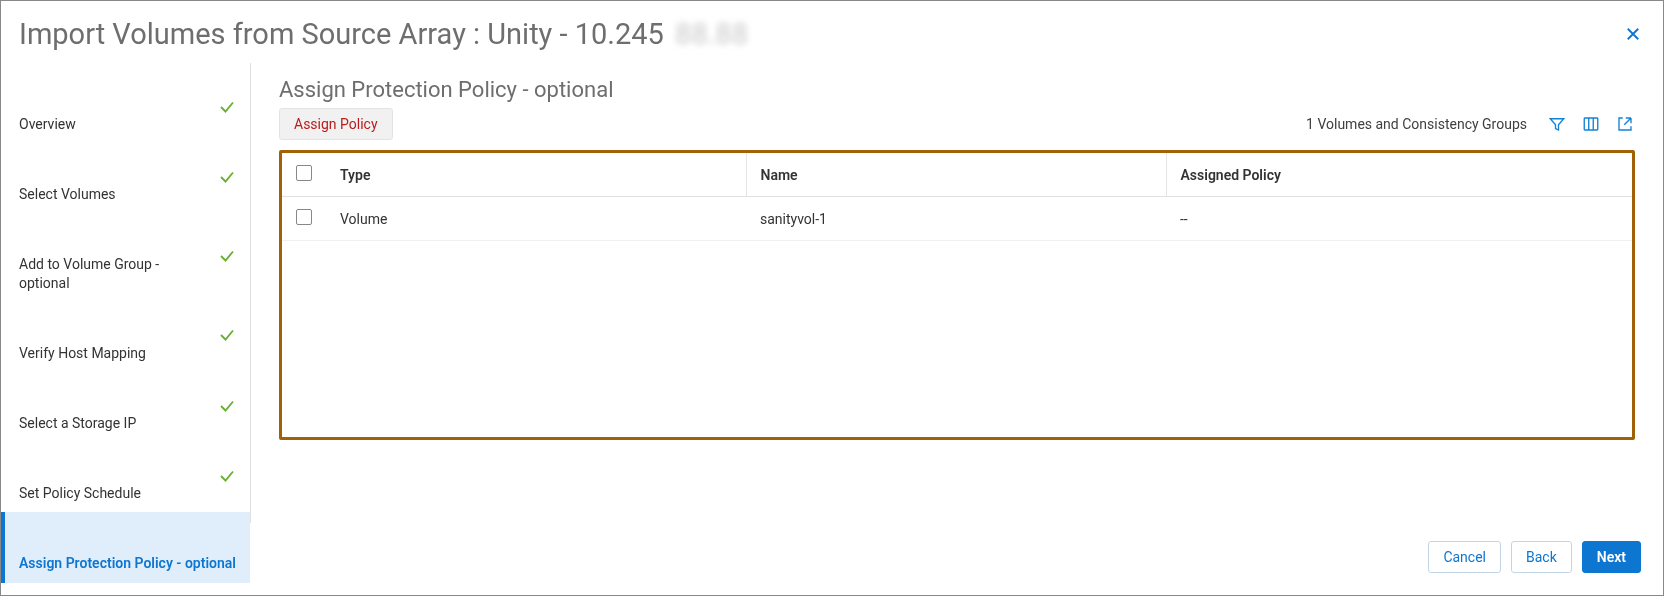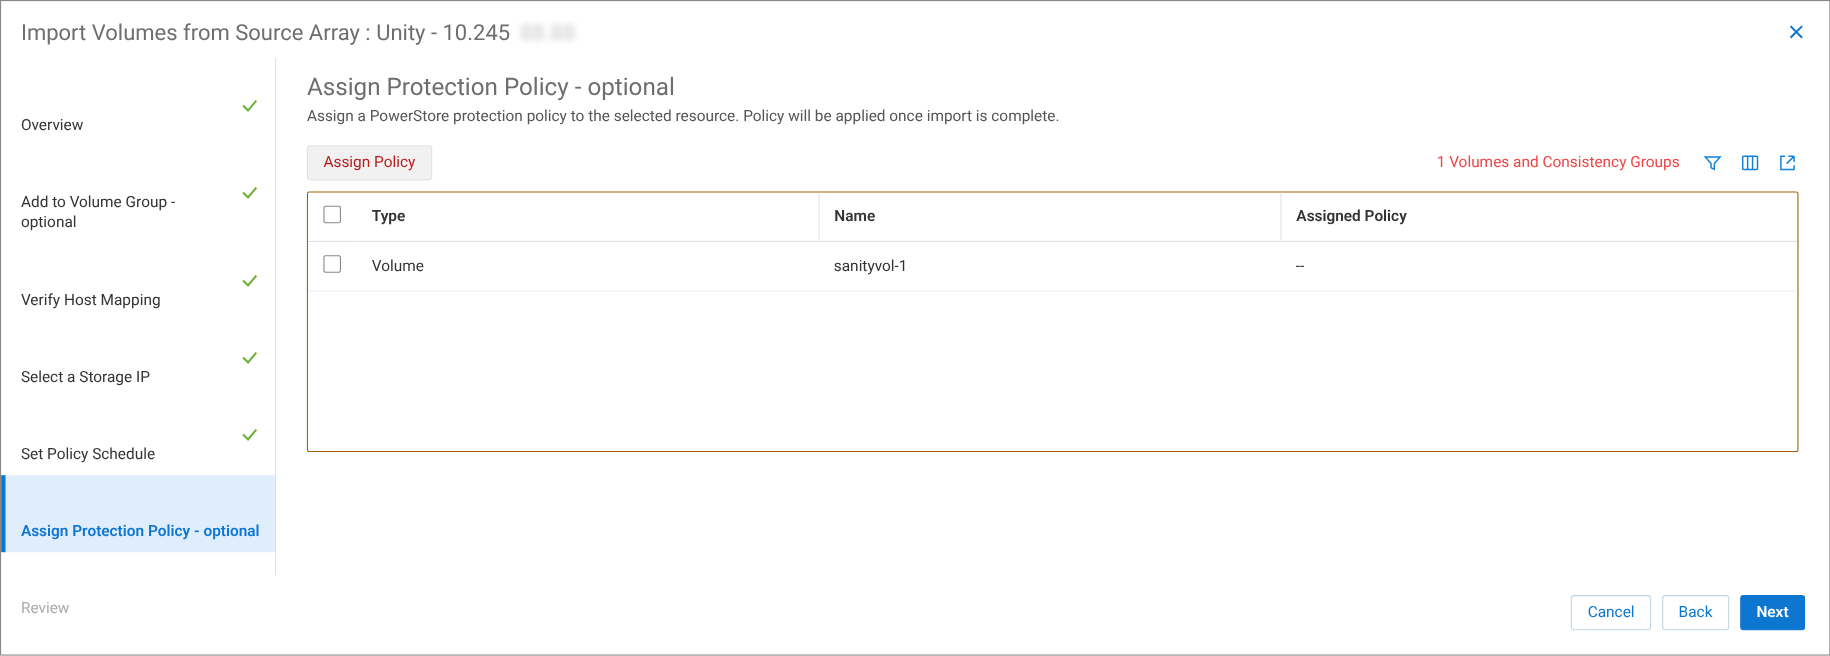--- a/index.html
+++ b/index.html
@@ -14,21 +14,21 @@
   position: relative;
   display: flex;
   flex-direction: column;
 }
 .titlebar {
   display: flex;
   align-items: center;
   padding: 16px 18px 12px 18px;
 }
 .titlebar h1 {
-  font-size: 20px;
+  font-size: 29px;
   font-weight: 400;
   color: #6e6e6e;
 }
 .titlebar .masked {
   color: #c8c8c8;
   filter: blur(3px);
   margin-left: 4px;
 }
 .close-btn {
   margin-left: auto;
@@ -107,40 +107,40 @@
   border: 1px solid transparent;
 }
 .btn-disabled {
   background: #f1f1f1;
   color: #b91c1c;
   border: 1px solid #e3e3e3;
   cursor: default;
 }
 .counter {
   margin-left: auto;
-  color: #ef4444;
+  color: #404040;
   font-size: 14px;
 }
 .tool-icons {
   display: flex;
   gap: 14px;
   margin-left: 20px;
 }
 .tool-icons .icon {
   width: 20px; height: 20px;
   display: flex; align-items: center; justify-content: center;
   cursor: pointer;
 }
 .tool-icons svg { width: 18px; height: 18px; stroke: #1282d6; fill: none; stroke-width: 1.8; }
 
 .table-wrap {
-  border: 1px solid #a16207;
+  border: 3px solid #a16207;
   border-radius: 2px;
   flex: 0 0 auto;
-  height: 237px;
+  height: 290px;
   overflow: hidden;
 }
 table {
   width: 100%;
   border-collapse: collapse;
   table-layout: fixed;
 }
 th, td {
   text-align: left;
   padding: 12px 14px;
@@ -208,20 +208,26 @@
 <div class="body-area">
 
   <nav class="sidebar">
     <div class="step">
       <span class="label">Overview</span>
       <span class="check"><svg viewBox="0 0 24 24">
             <path d="M4 12 L10 18 L20 6"></path>
           </svg></span>
     </div>
     <div class="step">
+      <span class="label">Select Volumes</span>
+      <span class="check"><svg viewBox="0 0 24 24">
+            <path d="M4 12 L10 18 L20 6"></path>
+          </svg></span>
+    </div>
+    <div class="step">
       <span class="label">Add to Volume Group - optional</span>
       <span class="check"><svg viewBox="0 0 24 24">
             <path d="M4 12 L10 18 L20 6"></path>
           </svg></span>
     </div>
     <div class="step">
       <span class="label">Verify Host Mapping</span>
       <span class="check"><svg viewBox="0 0 24 24">
             <path d="M4 12 L10 18 L20 6"></path>
           </svg></span>
@@ -241,21 +247,20 @@
     <div class="step active">
       <span class="label">Assign Protection Policy - optional</span>
     </div>
     <div class="step muted">
       <span class="label">Review</span>
     </div>
   </nav>
 
   <div class="main">
     <h2>Assign Protection Policy - optional</h2>
-    <p class="subtitle">Assign a PowerStore protection policy to the selected resource. Policy will be applied once import is complete.</p>
 
     <div class="toolbar">
       <div class="btn btn-disabled">Assign Policy</div>
       <div class="counter">1 Volumes and Consistency Groups</div>
       <div class="tool-icons">
         <div class="icon">
           <svg viewBox="0 0 24 24">
               <path d="M3 5 H21 L14 13 V20 L10 18 V13 Z"></path>
             </svg>
         </div>

